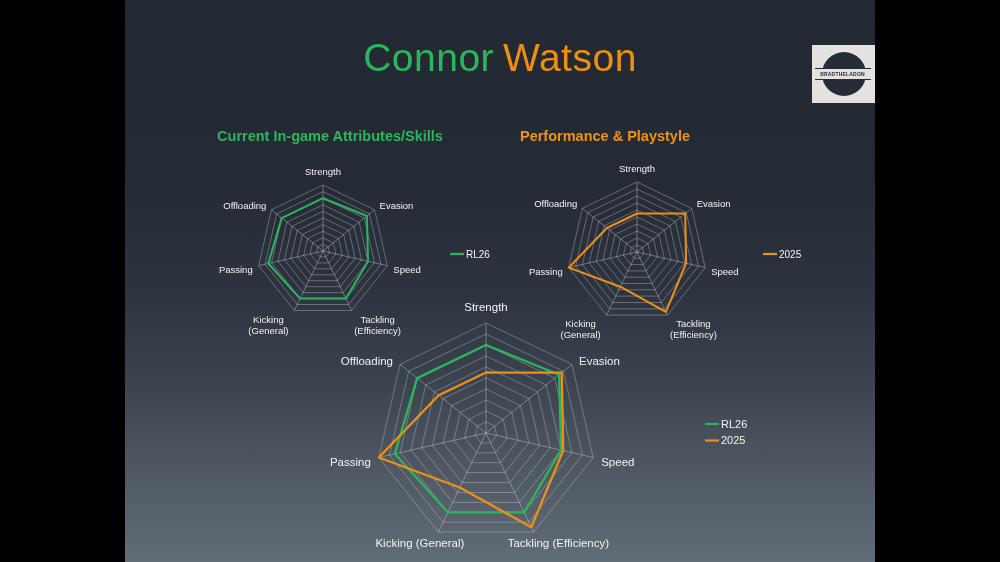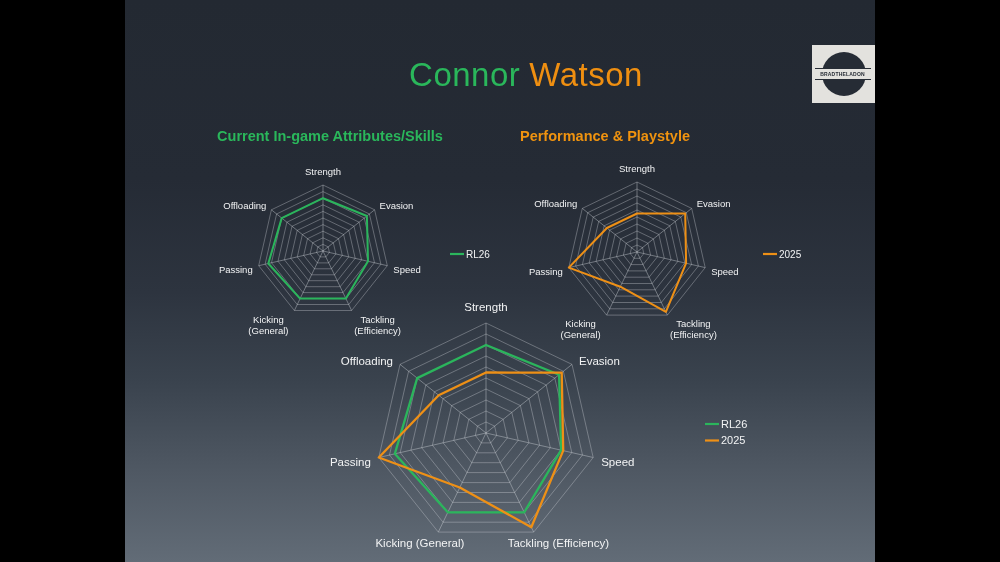--- a/index.html
+++ b/index.html
@@ -1,21 +1,21 @@
 <!DOCTYPE html>
 <html><head>
 <meta charset="utf-8">
 <style>
   html,body{margin:0;padding:0;background:#000;}
   .stage{position:relative;width:1000px;height:562px;background:#000;overflow:hidden;
          font-family:"Liberation Sans",sans-serif;}
   .slide{position:absolute;left:125px;top:0;width:750px;height:562px;
          background:linear-gradient(180deg,#232932 0%,#252b35 32%,#2d343f 52%,#3a434e 68%,#4e5762 83%,#626c77 100%);}
-  .main-title{position:absolute;left:0;top:56px;width:100%;text-align:center;
-              font-size:33px;letter-spacing:.5px;margin-left:26px;}
+  .main-title{position:absolute;left:0;top:36px;width:100%;text-align:center;
+              font-size:39px;letter-spacing:.5px;}
   .main-title .first{color:#2ab75b;margin-right:9px;}
   .main-title .last{color:#ef8f11;}
   .section-title{position:absolute;top:128px;font-size:14.5px;font-weight:bold;text-align:center;}
   .section-title.left{left:80px;width:250px;color:#2ab75b;}
   .section-title.right{left:355px;width:250px;color:#f0930f;}
   .logo{position:absolute;left:687px;top:45px;width:63px;height:58px;background:#e3e2de;
         display:flex;align-items:center;justify-content:center;}
   .logo-circle{position:relative;width:44px;height:44px;border-radius:50%;background:#262c35;
                display:flex;align-items:center;justify-content:center;}
   .logo-band{position:absolute;left:-7px;width:56px;height:10px;background:#e3e2de;

